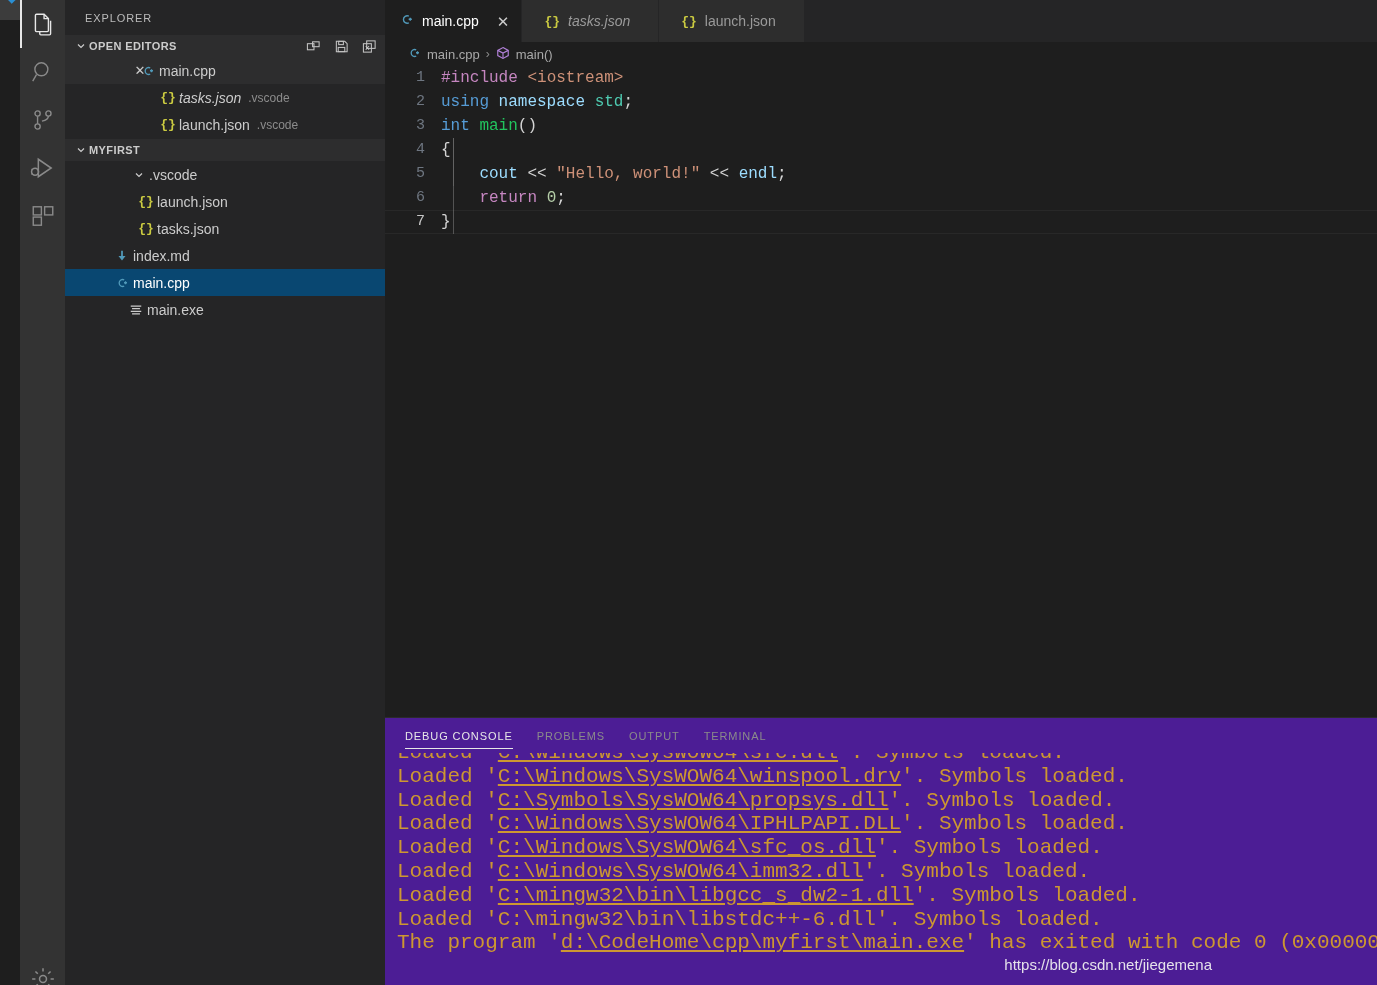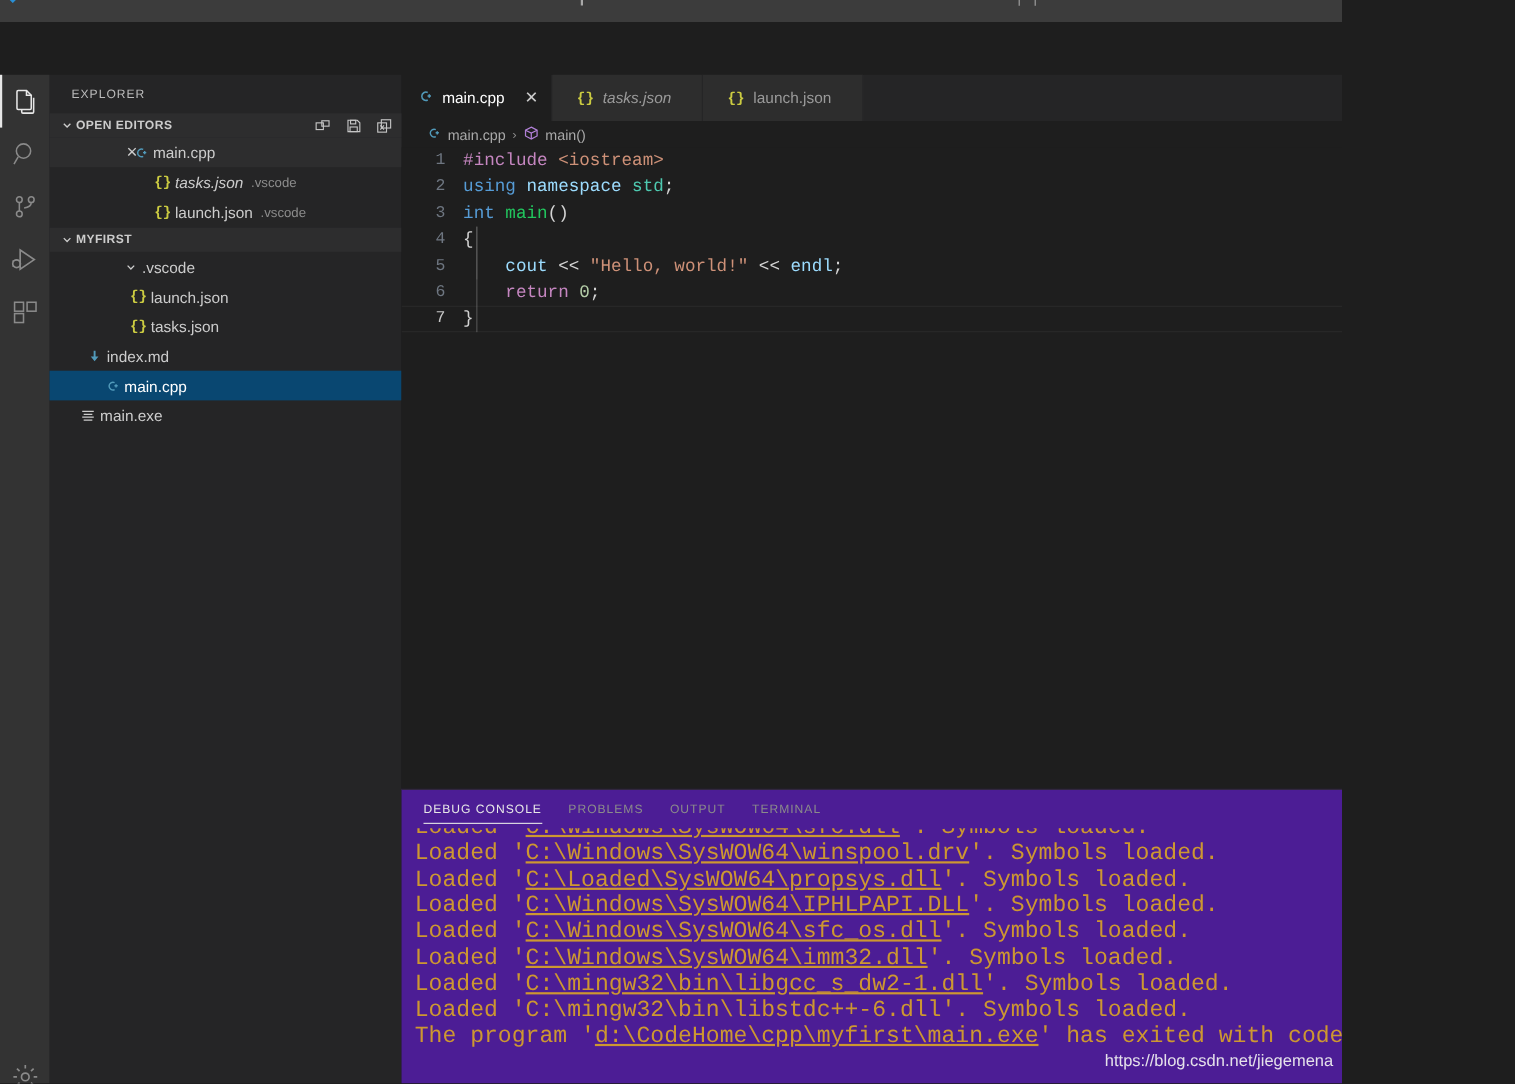--- a/index.html
+++ b/index.html
@@ -2,21 +2,21 @@
 <html><head>
 <meta charset="utf-8">
 <style>
   * { box-sizing: border-box; margin: 0; padding: 0; }
   html, body {
     width: 1377px; height: 985px;
     background: #1e1e1e;
     font-family: "Liberation Sans", sans-serif;
     overflow: hidden;
   }
-  .app { position: relative; width: 1220px; height: 985px; display: flex; flex-direction: column; gap: 48px; }
+  .app { position: relative; width: 1220px; height: 985px; display: flex; flex-direction: row; }
 
   
   .titlebar {
     height: 20px; background: #3c3c3c; flex: 0 0 20px;
     position: relative; overflow: hidden;
   }
   .tb-logo {
     position: absolute; left: 6px; top: -10px; width: 14px; height: 14px;
     color: #2a8fd4; font-size: 15px; line-height: 14px;
   }
@@ -307,40 +307,40 @@
         <div class="row" style="padding-left:70px">
           <span class="ficon ic-json">{}</span>
           <span class="rlabel">launch.json</span>
         </div>
 
         <div class="row" style="padding-left:70px">
           <span class="ficon ic-json">{}</span>
           <span class="rlabel">tasks.json</span>
         </div>
 
-        <div class="row" style="padding-left:30px">
+        <div class="row" style="padding-left:46px">
           <span class="ficon ic-md">
             <svg width="14" height="14" viewBox="0 0 16 16" fill="currentColor">
                 <path d="M7 2h2v6h3l-4 5-4-5h3z"></path>
               </svg>
           </span>
           <span class="rlabel">index.md</span>
         </div>
 
         <div class="row selected" style="padding-left:46px">
           <span class="ficon ic-cpp">
             <svg width="14" height="14" viewBox="0 0 16 16" fill="none" stroke="currentColor" stroke-width="1.5">
               <path d="M10.5 4.4A4 4 0 1 0 10.5 11.6"></path>
                 <path d="M12 6v3.4M10.3 7.7h3.4"></path>
             </svg>
           </span>
           <span class="rlabel">main.cpp</span>
         </div>
 
-        <div class="row" style="padding-left:24px">
+        <div class="row" style="padding-left:60px">
           <span class="ficon ic-exe">
             <svg width="14" height="14" viewBox="0 0 16 16" fill="none" stroke="currentColor" stroke-width="1.3">
               <path d="M2 3.5h12M3.5 6.5h9M2 9.5h12M3.5 12.5h9"></path>
             </svg>
           </span>
           <span class="rlabel">main.exe</span>
         </div>
       </div>
     </div>
 
@@ -425,21 +425,21 @@
           <div class="ptab active">DEBUG CONSOLE</div>
           <div class="ptab">PROBLEMS</div>
           <div class="ptab">OUTPUT</div>
           <div class="ptab">TERMINAL</div>
         </div>
 
         <div class="console">
           <div style="margin-top:-12px">
             <div class="cons-line c-orange"><span>Loaded '</span><span class="c-link">C:\Windows\SysWOW64\sfc.dll</span><span>'. Symbols loaded.</span></div>
             <div class="cons-line c-orange"><span>Loaded '</span><span class="c-link">C:\Windows\SysWOW64\winspool.drv</span><span>'. Symbols loaded.</span></div>
-            <div class="cons-line c-orange"><span>Loaded '</span><span class="c-link">C:\Loaded\SysWOW64\propsys.dll</span><span>'. Symbols loaded.</span></div>
+            <div class="cons-line c-orange"><span>Loaded '</span><span class="c-link">C:\Symbols\SysWOW64\propsys.dll</span><span>'. Symbols loaded.</span></div>
             <div class="cons-line c-orange"><span>Loaded '</span><span class="c-link">C:\Windows\SysWOW64\IPHLPAPI.DLL</span><span>'. Symbols loaded.</span></div>
             <div class="cons-line c-orange"><span>Loaded '</span><span class="c-link">C:\Windows\SysWOW64\sfc_os.dll</span><span>'. Symbols loaded.</span></div>
             <div class="cons-line c-orange"><span>Loaded '</span><span class="c-link">C:\Windows\SysWOW64\imm32.dll</span><span>'. Symbols loaded.</span></div>
             <div class="cons-line c-orange"><span>Loaded '</span><span class="c-link">C:\mingw32\bin\libgcc_s_dw2-1.dll</span><span>'. Symbols loaded.</span></div>
             <div class="cons-line c-orange"><span>Loaded 'C:\mingw32\bin\libstdc++-6.dll'. Symbols loaded.</span></div>
             <div class="cons-line c-orange"><span>The program '</span><span class="c-link">d:\CodeHome\cpp\myfirst\main.exe</span><span>' has exited with code 0 (0x00000000).</span></div>
           </div>
         </div>
       </div>
 

